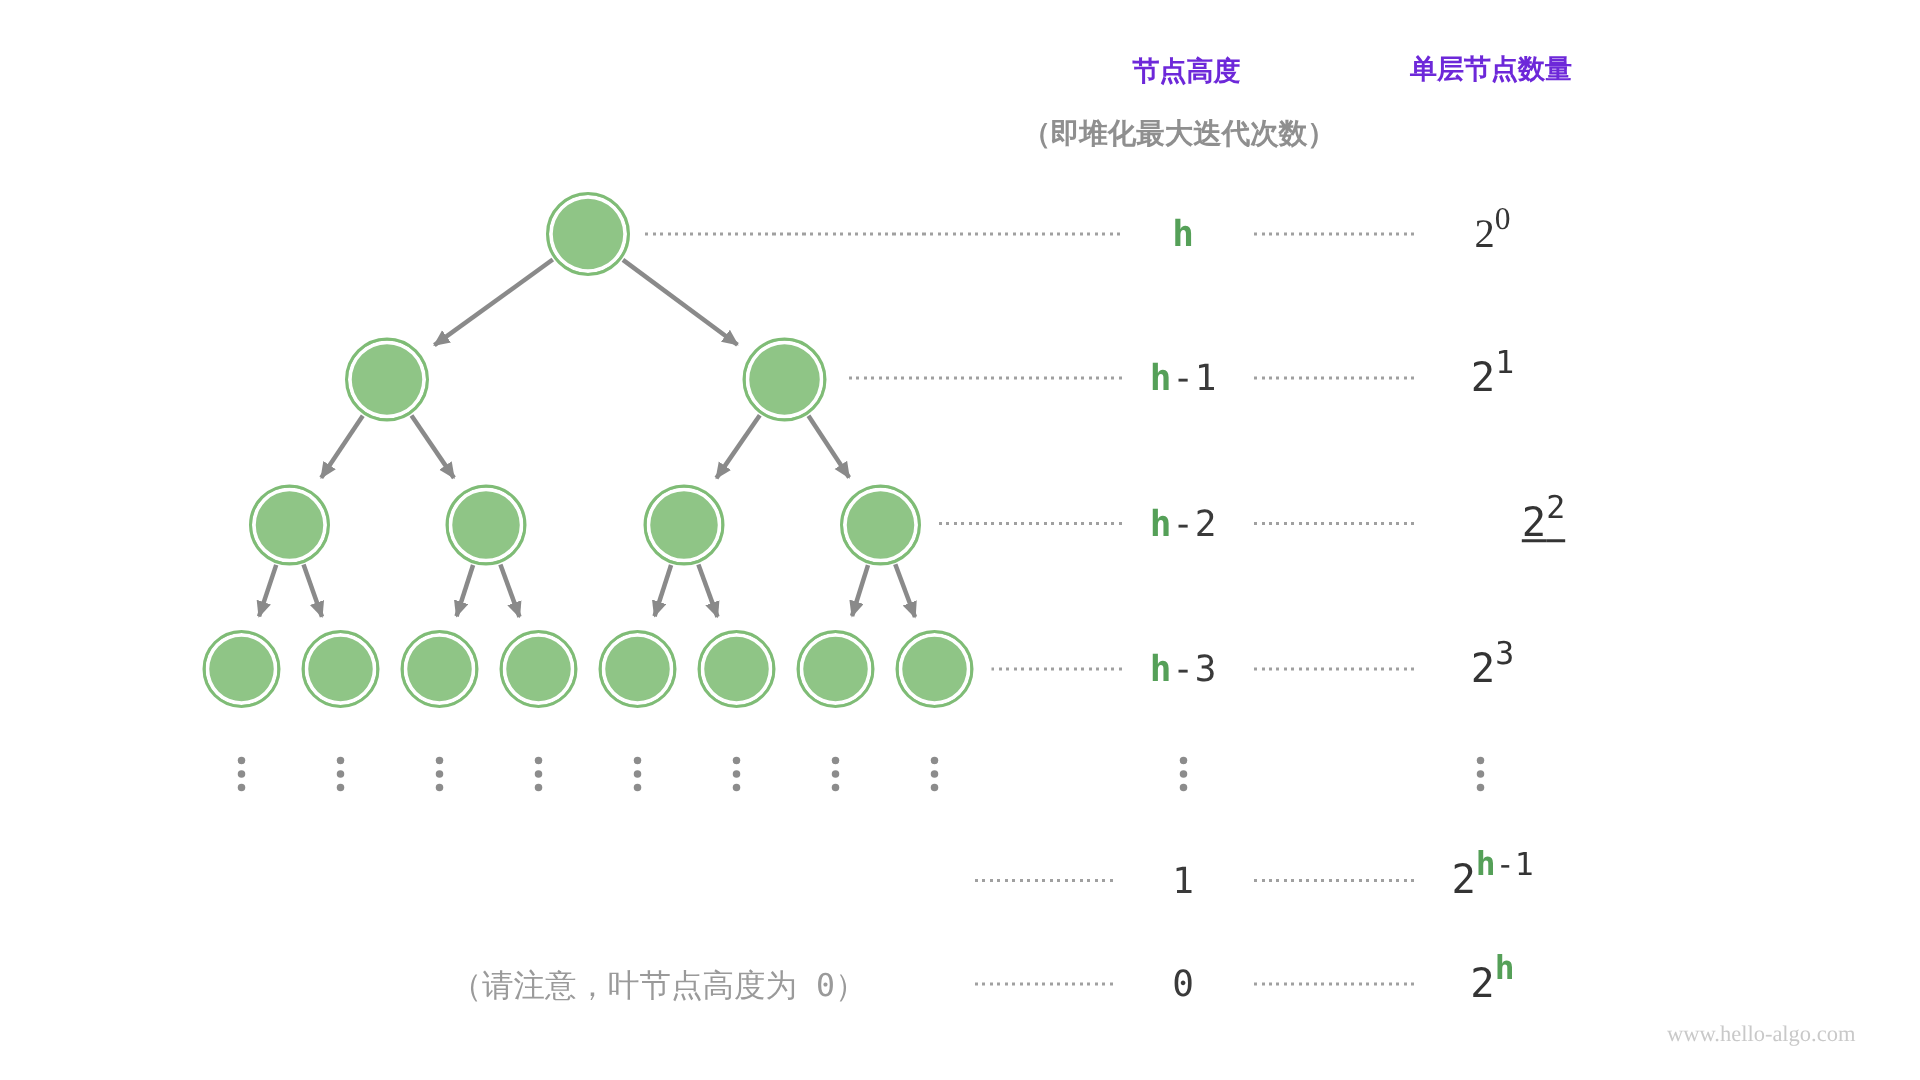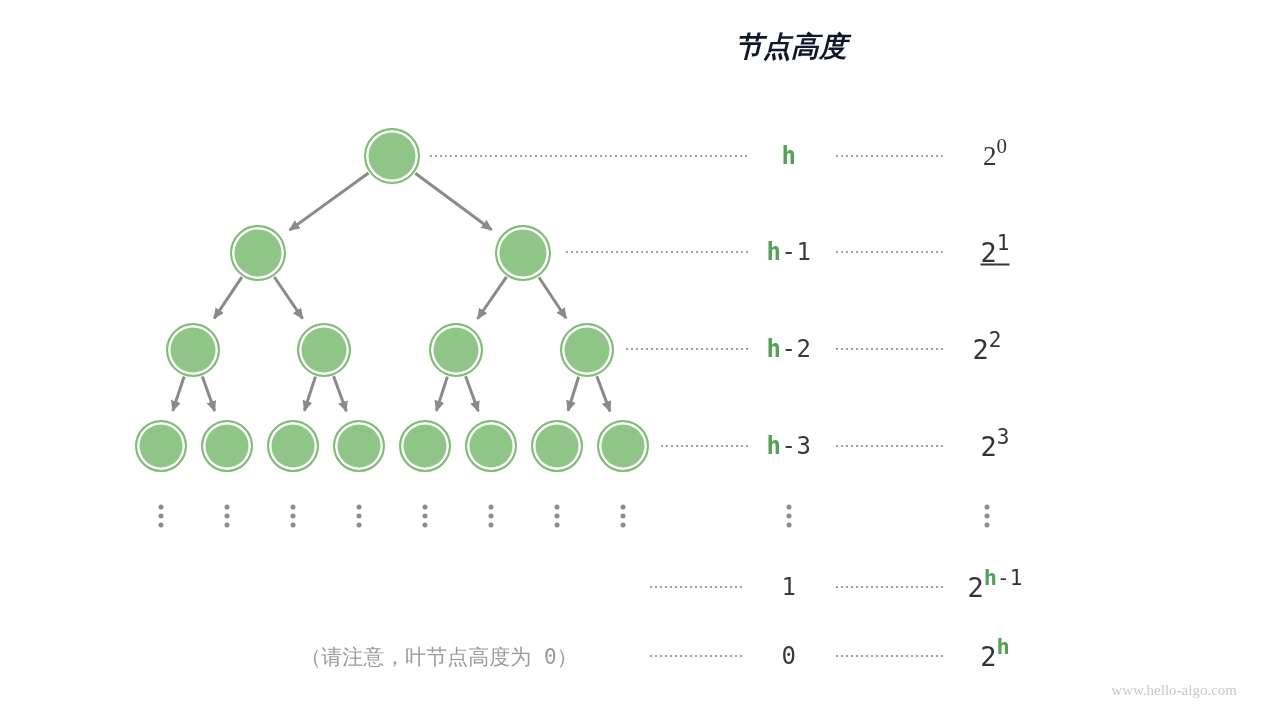--- a/index.html
+++ b/index.html
@@ -2,21 +2,21 @@
 <html><head>
 <meta charset="utf-8">
 <style>
   html,body{margin:0;padding:0;background:#fff;}
   .canvas{
     position:relative;width:1280px;height:720px;background:#ffffff;overflow:hidden;
     font-family:"DejaVu Sans Mono","Liberation Mono",monospace;
   }
   .hdr{
     position:absolute;transform:translate(-50%,-50%);white-space:nowrap;
-    font-family:"Liberation Sans",sans-serif;font-weight:bold;font-size:28px;color:#0f172a;font-style:italic;
+    font-family:"Liberation Sans",sans-serif;font-weight:bold;font-size:18px;color:#6d28d9;
   }
   .sub{
     position:absolute;transform:translate(-50%,-50%);white-space:nowrap;
     font-family:"Liberation Sans",sans-serif;font-weight:bold;font-size:19px;color:#8f8f8f;
   }
   svg.edges{position:absolute;left:0;top:0;}
   .node{
     position:absolute;border-radius:50%;
     background:#8FC586;border:2px solid #7FBC76;
     box-shadow:inset 0 0 0 2.5px #ffffff;
@@ -48,20 +48,22 @@
   .wm{
     position:absolute;right:43px;top:682px;white-space:nowrap;
     font-size:15px;color:#c9c9c9;font-family:Liberation Serif, serif;
   }
 </style>
 </head>
 <body>
 
 <div class="canvas">
   <div class="hdr" style="left:791px;top:47px">节点高度</div>
+  <div class="hdr" style="left:994px;top:46px">单层节点数量</div>
+  <div class="sub" style="left:786px;top:89px">（即堆化最大迭代次数）</div>
 
   <svg class="edges" width="1280" height="720">
     <defs>
       <marker id="arrow" markerWidth="14" markerHeight="12" refX="10" refY="5" orient="auto" markerUnits="userSpaceOnUse">
         <path d="M0,0 L11,5 L0,10 Z" fill="#8A8A8A"></path>
       </marker>
     </defs>
     <g id="edge-group" stroke="#8A8A8A" stroke-width="3">
         <line x1="368.5088071597866" y1="173.0048186977664" x2="289.59160416442495" y2="230.13145071679688" marker-end="url(#arrow)"></line>
         <line x1="415.30630987070316" y1="173.25734395006265" x2="491.65703155319227" y2="229.79184779129506" marker-end="url(#arrow)"></line>
@@ -96,25 +98,25 @@
       <div class="node" style="left: 465px; top: 420px; width: 48px; height: 48px;"></div>
       <div class="node" style="left: 531px; top: 420px; width: 48px; height: 48px;"></div>
       <div class="node" style="left: 597px; top: 420px; width: 48px; height: 48px;"></div>
       <div class="dotted" style="left: 430px; top: 155px; width: 318px;"></div>
       <div class="dotted" style="left: 836px; top: 155px; width: 109px;"></div>
       <div class="hlabel" style="left: 789px; top: 156px;"><span class="g">h</span></div>
       <div class="clabel" style="left: 995px; top: 156px; font-family: Liberation Serif, serif;"><span>2</span><span class="sup">0</span></div>
       <div class="dotted" style="left: 566px; top: 251px; width: 182px;"></div>
       <div class="dotted" style="left: 836px; top: 251px; width: 109px;"></div>
       <div class="hlabel" style="left: 789px; top: 252px;"><span class="g">h</span><span>-1</span></div>
-      <div class="clabel" style="left: 995px; top: 252px; text-decoration: underline;"><span>2</span><span class="sup">1</span></div>
+      <div class="clabel" style="left: 995px; top: 252px;"><span>2</span><span class="sup">1</span></div>
       <div class="dotted" style="left: 626px; top: 348px; width: 122px;"></div>
       <div class="dotted" style="left: 836px; top: 348px; width: 109px;"></div>
       <div class="hlabel" style="left: 789px; top: 349px;"><span class="g">h</span><span>-2</span></div>
-      <div class="clabel" style="left: 987px; top: 349px;"><span>2</span><span class="sup">2</span></div>
+      <div class="clabel" style="left: 1029px; top: 349px; text-decoration: underline;"><span>2</span><span class="sup">2</span></div>
       <div class="dotted" style="left: 661px; top: 445px; width: 87px;"></div>
       <div class="dotted" style="left: 836px; top: 445px; width: 109px;"></div>
       <div class="hlabel" style="left: 789px; top: 446px; text-align: right;"><span class="g">h</span><span>-3</span></div>
       <div class="clabel" style="left: 995px; top: 446px; text-align: center;"><span>2</span><span class="sup">3</span></div>
       <div class="vell" style="left: 161px; top: 516px;">
         <i></i>
         <i></i>
         <i></i>
       </div>
       <div class="vell" style="left: 227px; top: 516px;">

